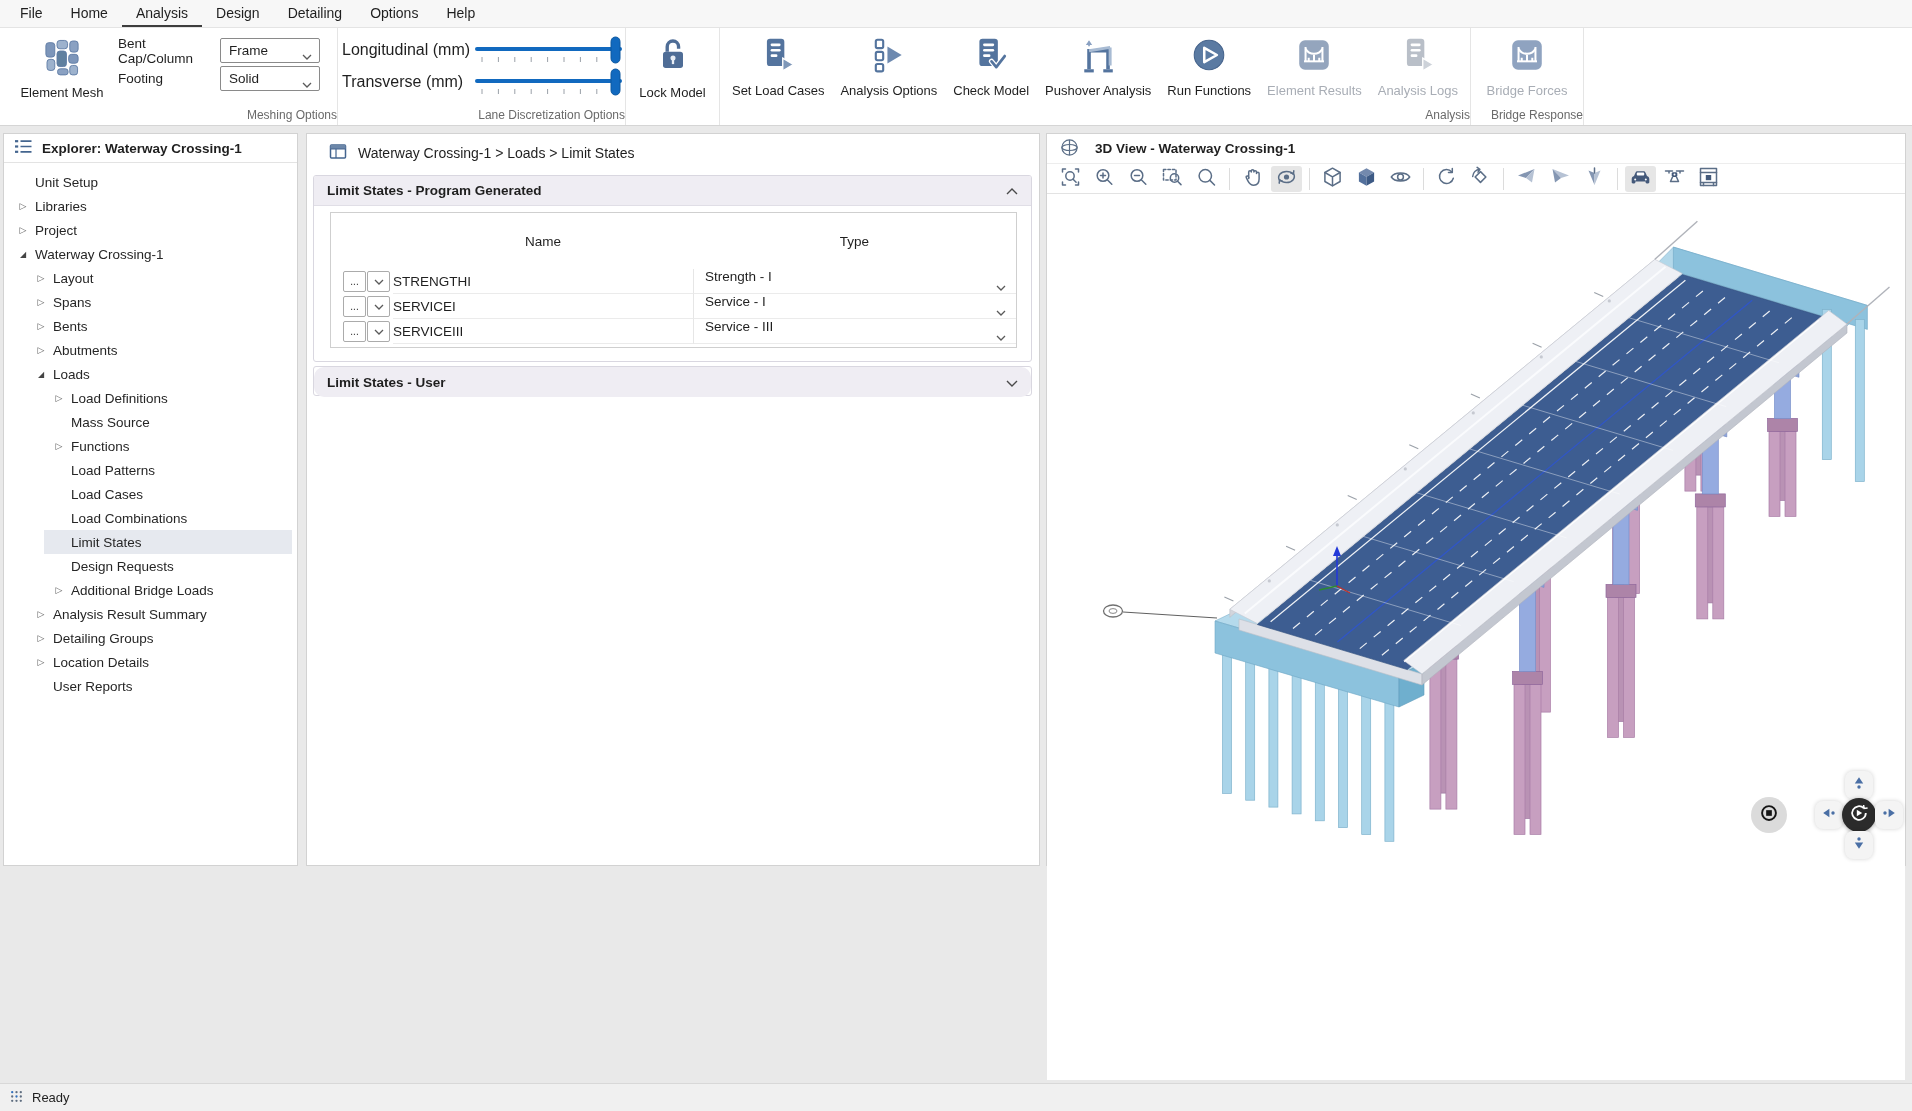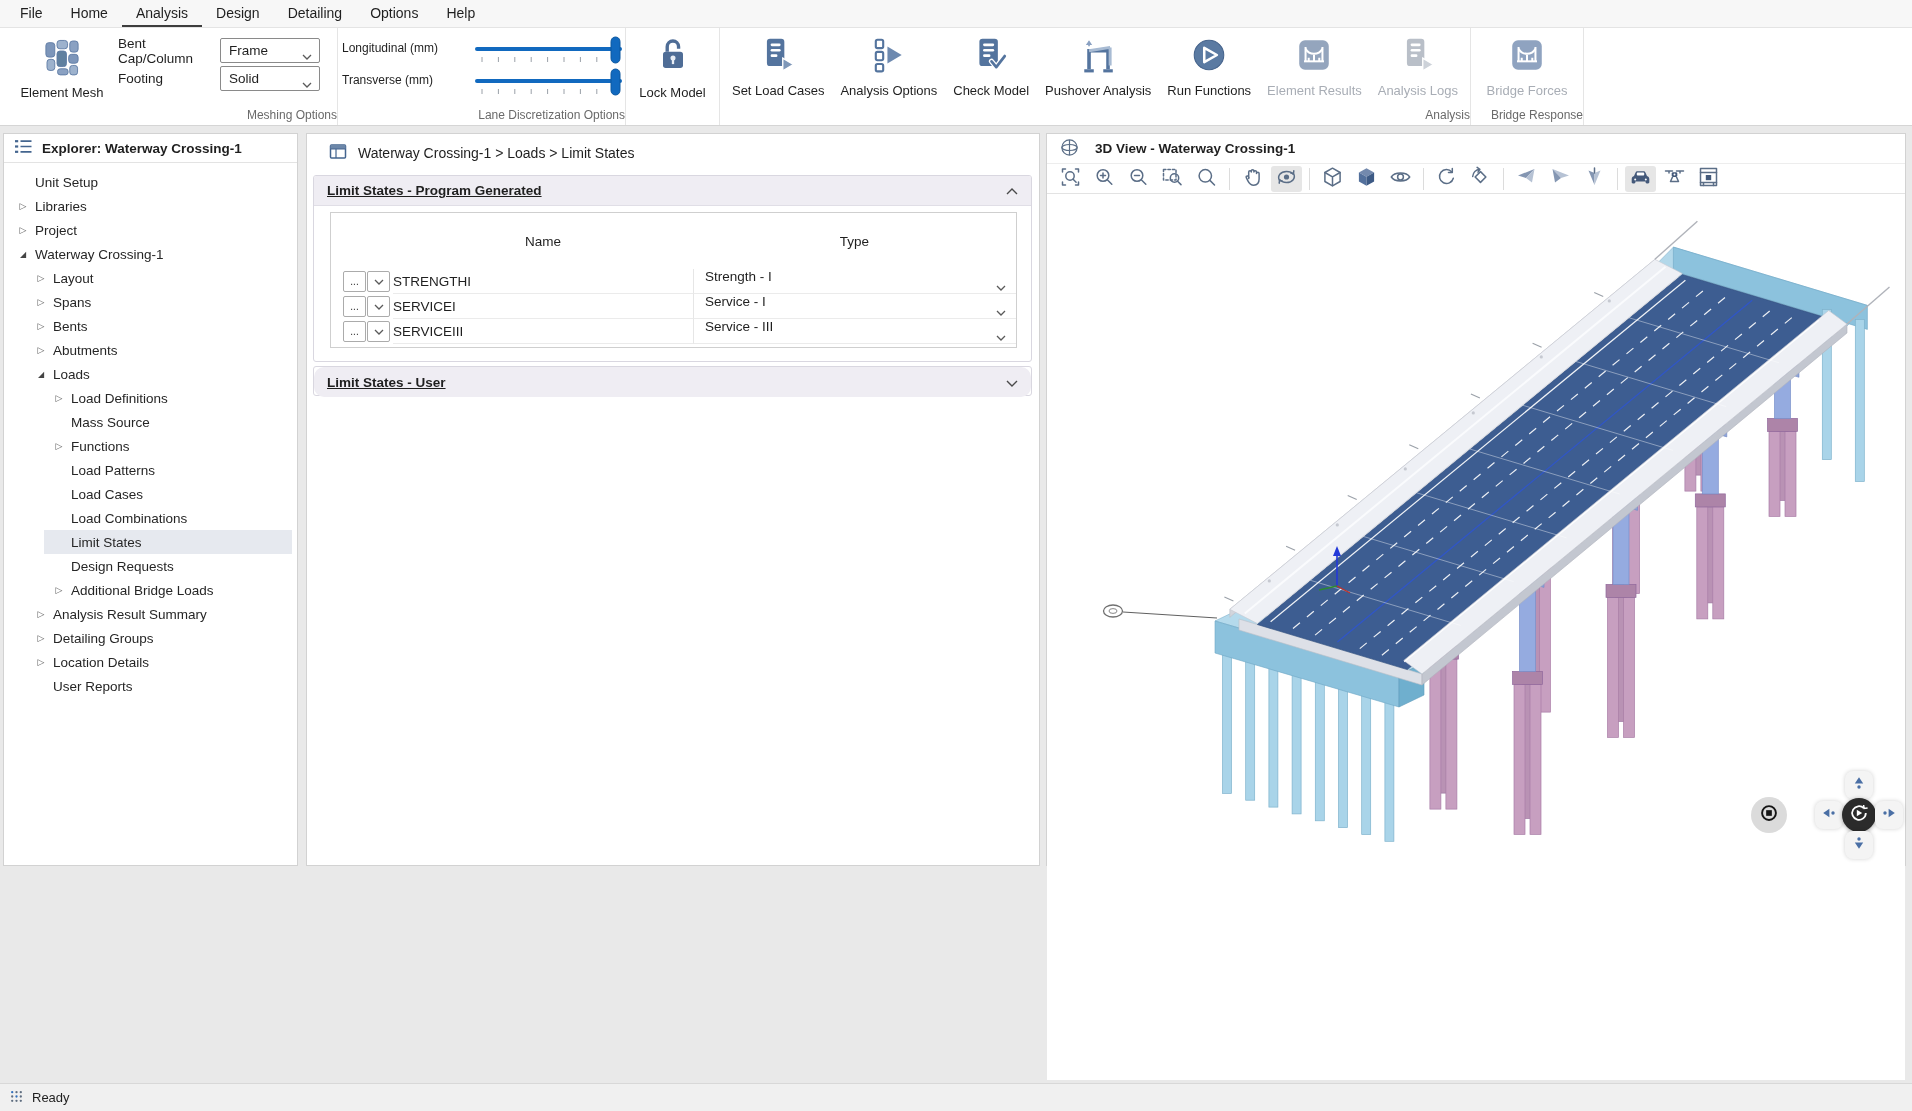--- a/index.html
+++ b/index.html
@@ -27,21 +27,21 @@
     gap:5px; height:84px; white-space:nowrap; cursor:default; }
   .bigbtn .blabel { font-size:13px; color:#1f1f1f; }
   .bigbtn.disabled .blabel { color:#a8adb5; }
   .mesh-btn { position:absolute; left:6px; top:0; width:96px; }
   .field-row { position:absolute; left:110px; display:flex; align-items:center; height:25px; }
   .field-row .flabel { width:102px; font-size:13.5px; }
   .selectbox { width:100px; height:25px; border:1px solid #8a8a8a; border-radius:2px; background:#fff;
     display:flex; align-items:center; padding:0 8px; font-size:13.5px; position:relative; }
   .selectbox .chev { position:absolute; right:7px; top:9px; }
   .slider-row { position:absolute; left:4px; display:flex; align-items:flex-start; }
-  .slider-row .slabel { width:130px; font-size:12px; padding-top:5px; }
+  .slider-row .slabel { width:130px; font-size:16px; padding-top:5px; }
   .slider-wrap { margin-left:2px; }
 
   
   .workspace { position:absolute; top:126px; left:0; right:0; height:957px; background:#e9e9e9; }
   .panel { position:absolute; top:7px; height:733px; background:#fff; border:1px solid #d2d2d2; }
   .explorer { left:3px;   width:295px; }
   .centerpanel { left:306px; width:734px; }
   .viewport { left:1046px; width:860px; }
 
   
@@ -53,21 +53,21 @@
   .tree-arrow.c { font-size:9px; }
   .tree-arrow.e { font-size:8px; color:#444; }
   .tree-label { position:relative; z-index:1; color:#262626; margin-left:3px; white-space:nowrap; }
   .tree-row.selected::before { content:""; position:absolute; left:40px; right:5px; top:0; bottom:0;
     background:#e6e9ef; }
 
   
   .crumb { height:38px; display:flex; align-items:center; gap:11px; padding-left:22px;
     font-size:14px; }
   .section { position:absolute; left:6px; width:719px; border:1px solid #d9d7e0; border-radius:3px;
-    background:#fff;text-decoration:underline; }
+    background:#fff; }
   .section-header { height:30px; background:#efedf3; display:flex; align-items:center;
     padding:0 13px; font-weight:700; font-size:13.5px; border-radius:2px 2px 0 0; cursor:default; }
   .section-header .sh-chev { margin-left:auto; }
   .sec-program { top:41px; height:187px; }
   .sec-program .section-header { border-bottom:1px solid #e0dee6; }
   .sec-user { top:232px; height:30px; }
   .grid { position:absolute; left:16px; top:36px; width:687px; height:136px;
     border:1px solid #cfcfcf; background:#fff; font-size:13.5px; }
   .grid-head { height:56px; display:flex; align-items:center; }
   .gh-ctrl { width:62px; } .gh-name { width:300px; text-align:center; } .gh-type { width:323px; text-align:center; }

